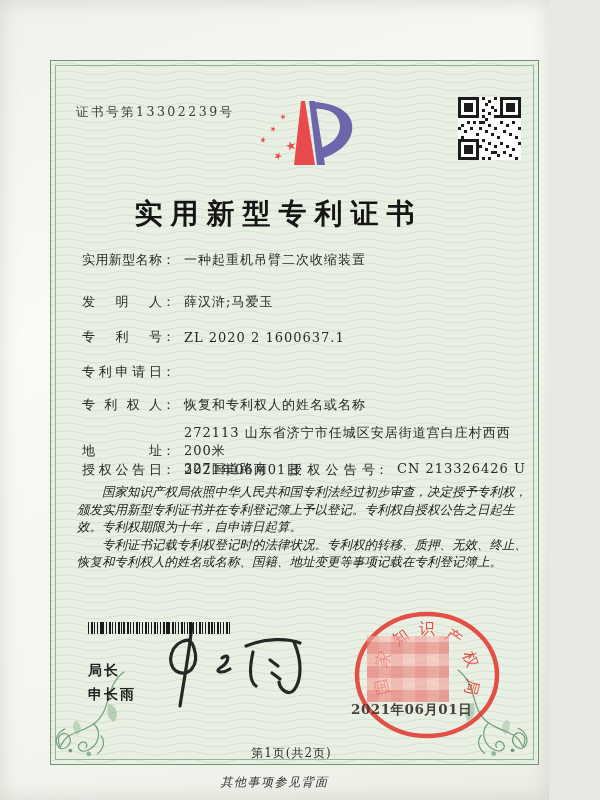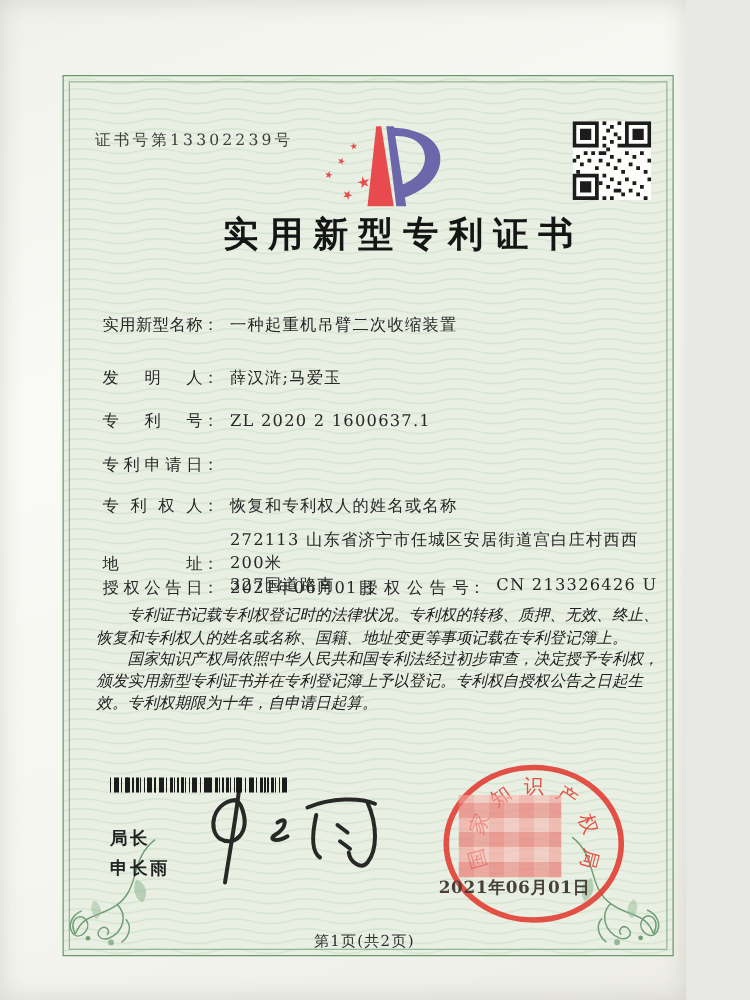--- a/index.html
+++ b/index.html
@@ -5,22 +5,22 @@
   html,body{margin:0;padding:0;}
   body{width:600px;height:800px;background:#e7e7e3;font-family:"DejaVu Serif",serif;}
   #photo{position:relative;width:549px;height:800px;overflow:hidden;
     background:linear-gradient(160deg,#f1f1ec 0%,#fafaf6 35%,#f5f6f0 70%,#ededE6 100%);
     box-shadow:inset 0 0 20px rgba(90,90,80,.18);}
   .interior{position:absolute;left:51px;top:61px;width:487px;height:703px;background:#e9f0e3;}
   .interior svg{display:block;}
   .frame-outer{position:absolute;left:50px;top:60px;width:487px;height:703px;border:1.5px solid #69986e;}
   .frame-inner{position:absolute;left:55px;top:65px;width:477px;height:693px;border:1px solid #93b796;}
   .certno{position:absolute;left:76px;top:104px;font-size:12.5px;letter-spacing:2.5px;color:#3c3c3c;}
-  .title{position:absolute;left:0;top:169px;width:100%;text-align:center;font-size:28px;font-weight:600;
-    letter-spacing:8px;text-indent:8px;color:#151515;margin-left:44px;}
+  .title{position:absolute;left:0;top:195px;width:100%;text-align:center;font-size:28px;font-weight:600;
+    letter-spacing:8px;text-indent:8px;color:#151515;}
   .row{position:absolute;left:82px;width:450px;font-size:13px;color:#272727;display:flex;align-items:center;}
   .flabel{display:inline-block;width:80px;text-align:justify;text-align-last:justify;flex:0 0 80px;}
   .colon{margin-right:9px;}
   .fval{letter-spacing:1px;}
   .addr{white-space:pre-line;line-height:18px;max-width:330px;}
   .pair2{position:absolute;left:207px;top:0;display:flex;}
   .paras{position:absolute;left:77px;top:483px;width:450px;font-size:12.5px;line-height:17.6px;
     color:#202020;font-style:italic;}
   .paras p{margin:0;text-indent:2em;}
   .barcode{position:absolute;left:88px;top:622px;width:142px;height:12px;
@@ -153,22 +153,22 @@
       <span class="colon">：</span>
     <span class="fval">2021年06月01日</span>
     <span class="pair2">
       <span class="flabel" style="width:86px;flex:0 0 86px">授权公告号</span>
         <span class="colon">：</span>
       <span class="fval">CN 213326426 U</span>
     </span>
   </div>
 
   <div class="paras">
+    <p>国家知识产权局依照中华人民共和国专利法经过初步审查，决定授予专利权，颁发实用新型专利证书并在专利登记簿上予以登记。专利权自授权公告之日起生效。专利权期限为十年，自申请日起算。</p>
     <p>专利证书记载专利权登记时的法律状况。专利权的转移、质押、无效、终止、恢复和专利权人的姓名或名称、国籍、地址变更等事项记载在专利登记簿上。</p>
-    <p>国家知识产权局依照中华人民共和国专利法经过初步审查，决定授予专利权，颁发实用新型专利证书并在专利登记簿上予以登记。专利权自授权公告之日起生效。专利权期限为十年，自申请日起算。</p>
   </div>
 
   <div class="barcode"></div>
 
   <div class="sig-title">局长</div>
   <div class="sig-name">申长雨</div>
 
   <svg class="signature-svg" width="160" height="98" viewBox="0 0 160 98">
     <g stroke="#171717" stroke-width="3.2" stroke-linecap="round" fill="none" opacity=".92">
       <path d="M38,24 C20,26 16,48 26,55 C38,62 50,50 44,32 C42,25 38,23 34,25"></path>
@@ -192,14 +192,15 @@
         <text x="75" y="26" transform="rotate(35 75 67)">产</text>
         <text x="75" y="26" transform="rotate(70 75 67)">权</text>
         <text x="75" y="26" transform="rotate(105 75 67)">局</text>
       </g>
     </g>
   </svg>
   <div class="mosaic"></div>
   <div class="seal-date">2021年06月01日</div>
 
   <div class="pageno">第1页(共2页)</div>
+  <div class="backnote">其他事项参见背面</div>
 
 </div>
 
 </body></html>

